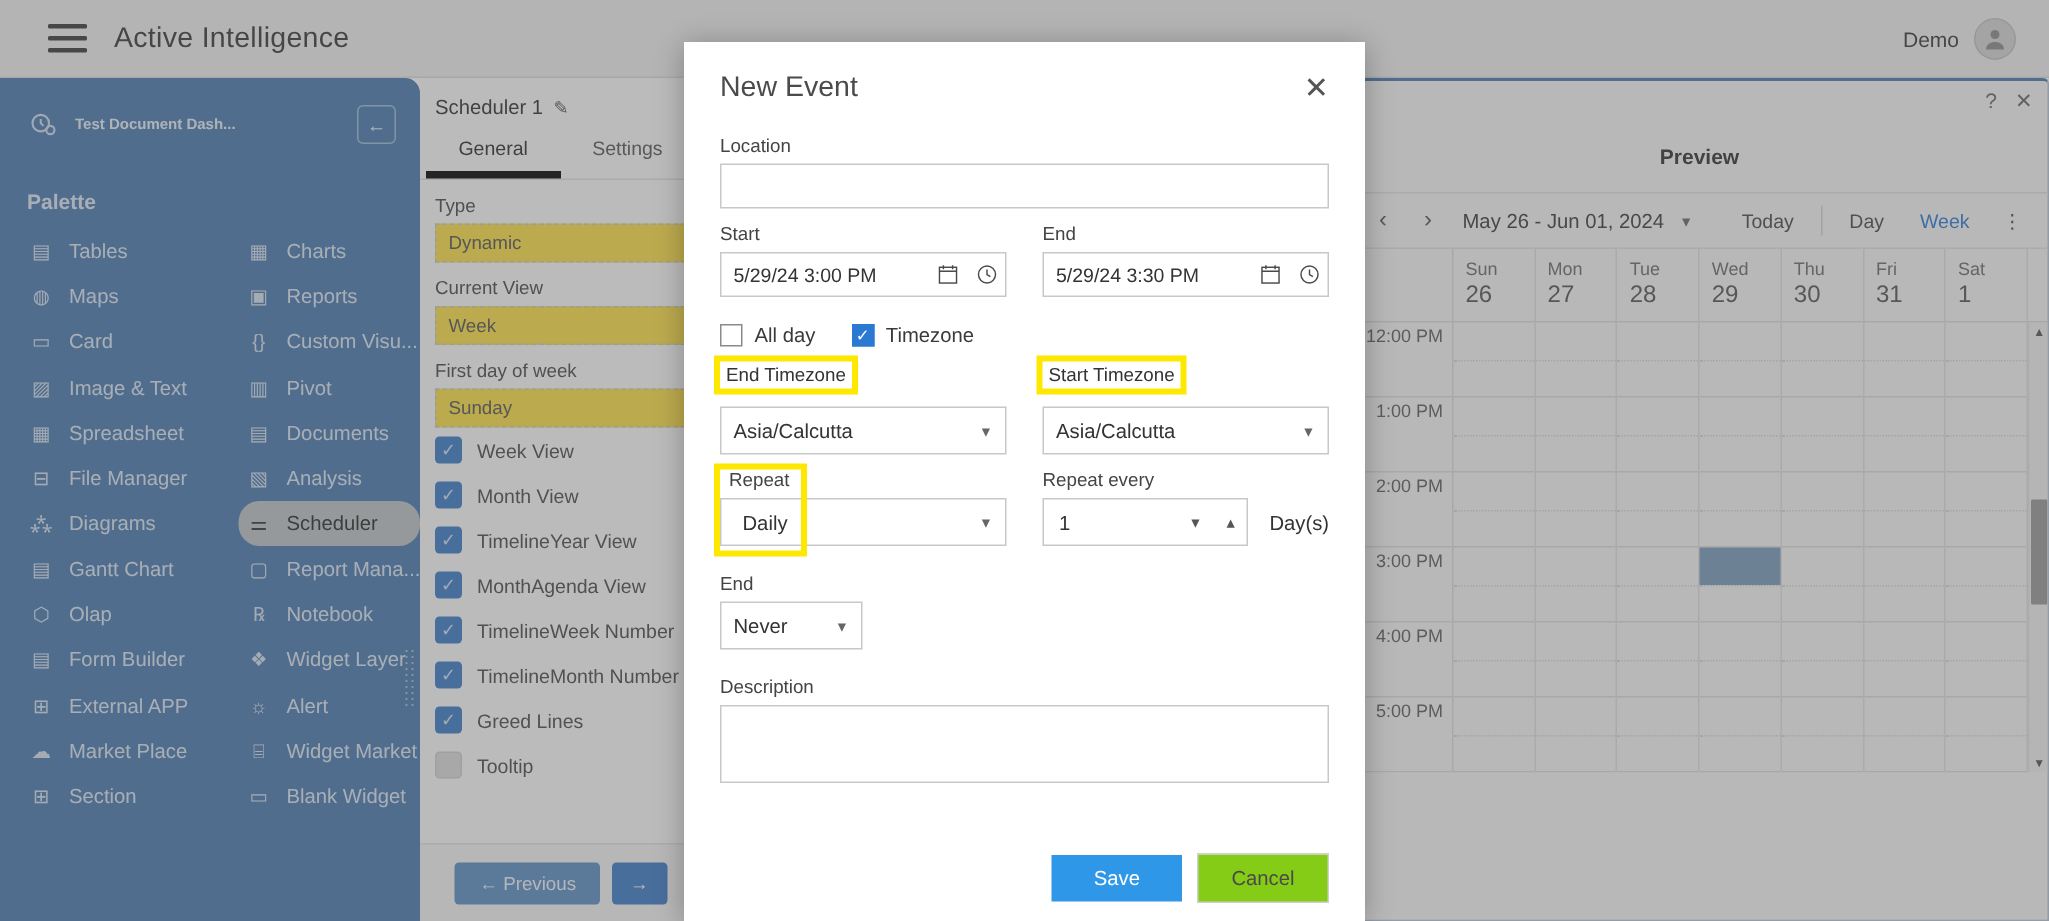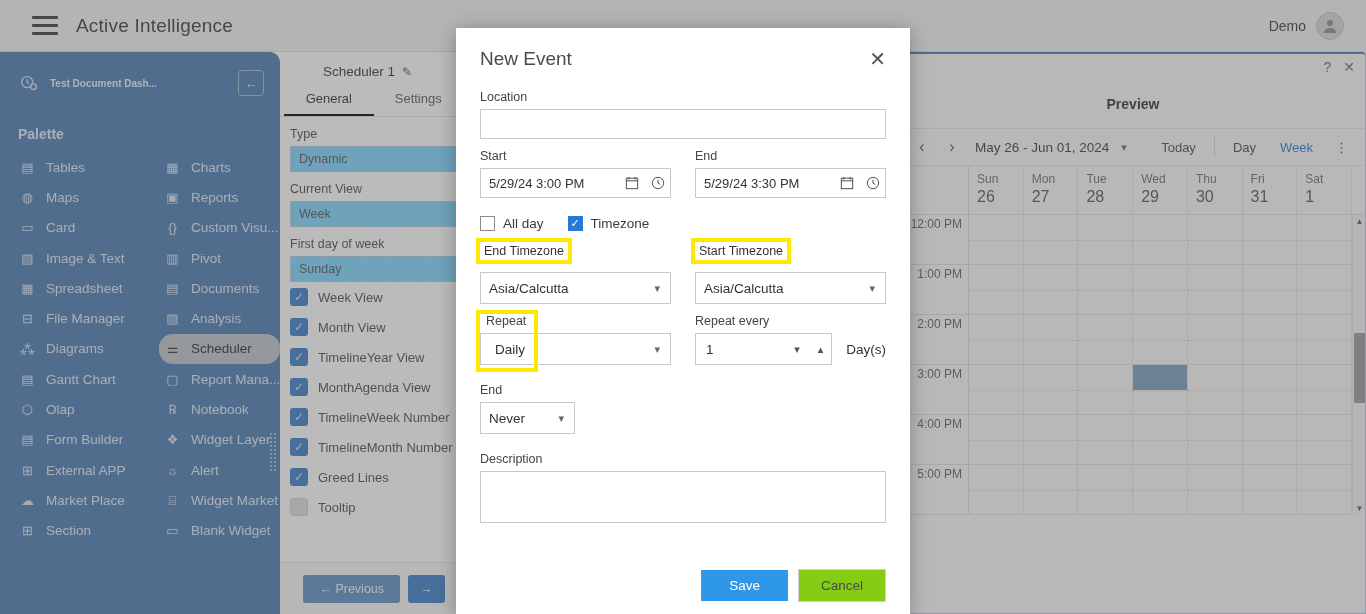--- a/index.html
+++ b/index.html
@@ -86,35 +86,35 @@
     position: absolute; right: 3px; top: 380px; width: 8px; height: 40px;
     background-image: radial-gradient(#c7d5e6 1px, transparent 1px);
     background-size: 4px 4px; opacity: .7;
   }
 
   
   .midpanel {
     position: absolute; left: 280px; top: 52px; width: 188px; height: 562px;
     background: #fcfcfc; border-right: 1px solid #e3e3e3;
   }
-  .mid-head { padding: 12px 0 0 10px; display: flex; align-items: center; gap: 7px; margin-left: 33px; }
+  .mid-head { padding: 12px 0 0 10px; display: flex; align-items: center; gap: 7px; }
   .mid-head-title { font-size: 13.5px; color: #333; }
   .pencil-icon { color: #555; font-size: 12px; }
   .tabs { display: flex; margin-top: 12px; padding: 0 4px; }
   .tab {
     flex: 1; text-align: center; font-size: 13px; color: #585858;
     padding-bottom: 8px; cursor: pointer;
   }
-  .tab.active { color: #2e2e2e; border-bottom: 2px solid #000000; }
+  .tab.active { color: #2e2e2e; border-bottom: 5px solid #000000; }
   .tabs-underline { border-bottom: 1px solid #e0e0e0; }
   .field-block { padding: 10px 10px 0 10px; }
   .field-label { font-size: 12.5px; color: #4a4a4a; margin-bottom: 5px; }
   .field-dashed {
     border: 1px dashed #c9c9c9; height: 26px; line-height: 24px;
-    font-size: 12.5px; color: #555; padding-left: 8px; background: #7dd3fc;
+    font-size: 12.5px; color: #555; padding-left: 8px; background: #fde047;
   }
   .chk-row { display: flex; align-items: center; padding: 6px 10px; gap: 10px; }
   .chk {
     width: 18px; height: 18px; border-radius: 3px; flex: 0 0 18px;
     display: flex; align-items: center; justify-content: center;
   }
   .chk.on { background: #3d7cc9; color: #cfe0f3; font-size: 12px; }
   .chk.off { background: #dcdcdc; border: 1px solid #cfcfcf; }
   .chk-label { font-size: 13px; color: #4b4b4b; }
   .mid-footer {

